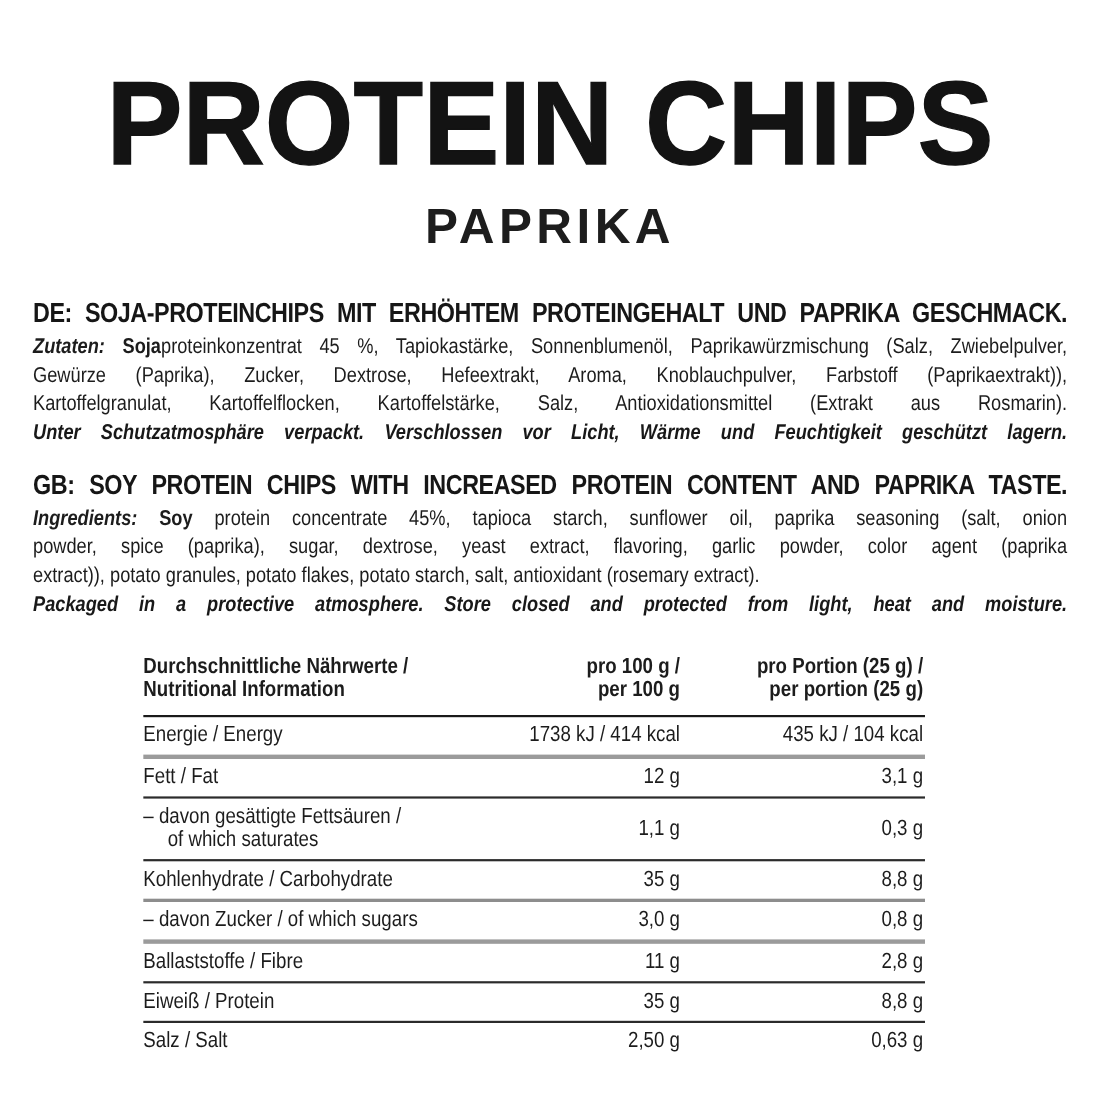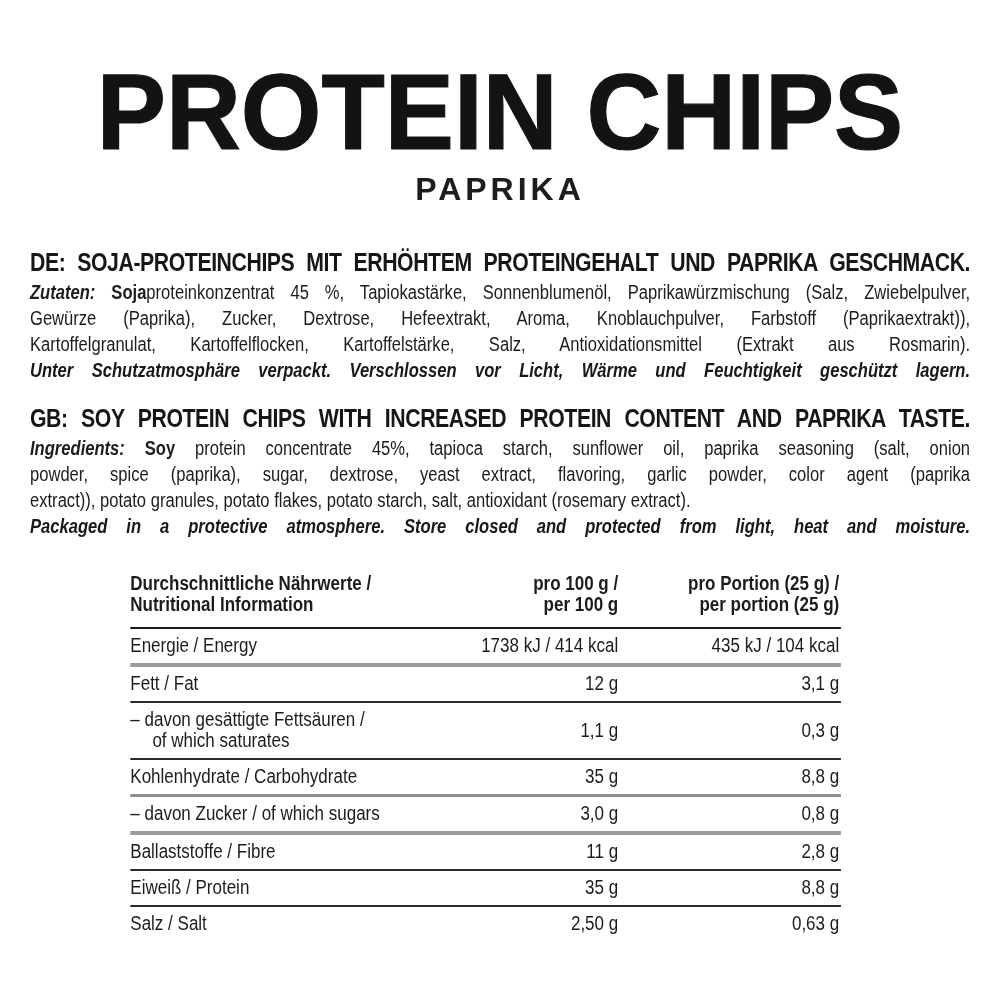--- a/index.html
+++ b/index.html
@@ -11,22 +11,22 @@
   .label { width:1000px; height:1000px; position:relative; }
 
   
   .title {
     margin-top:58px; text-align:center; white-space:nowrap;
     font-size:108px; line-height:1; font-weight:bold; color:#131313;
     -webkit-text-stroke:1.2px #131313;
     transform:scaleX(0.96); transform-origin:50% 50%;
   }
   .subtitle {
-    margin-top:7px; text-align:center; white-space:nowrap;
-    font-size:32px; line-height:1; font-weight:bold; color:#1d1d1d;
+    margin-top:17px; text-align:center; white-space:nowrap;
+    font-size:45px; line-height:1; font-weight:bold; color:#1d1d1d;
     letter-spacing:4px;
   }
 
   
   .squeeze {
     width:1106px; margin-left:30px;
     transform:scaleX(0.85); transform-origin:0 0;
   }
 
   .heading {

